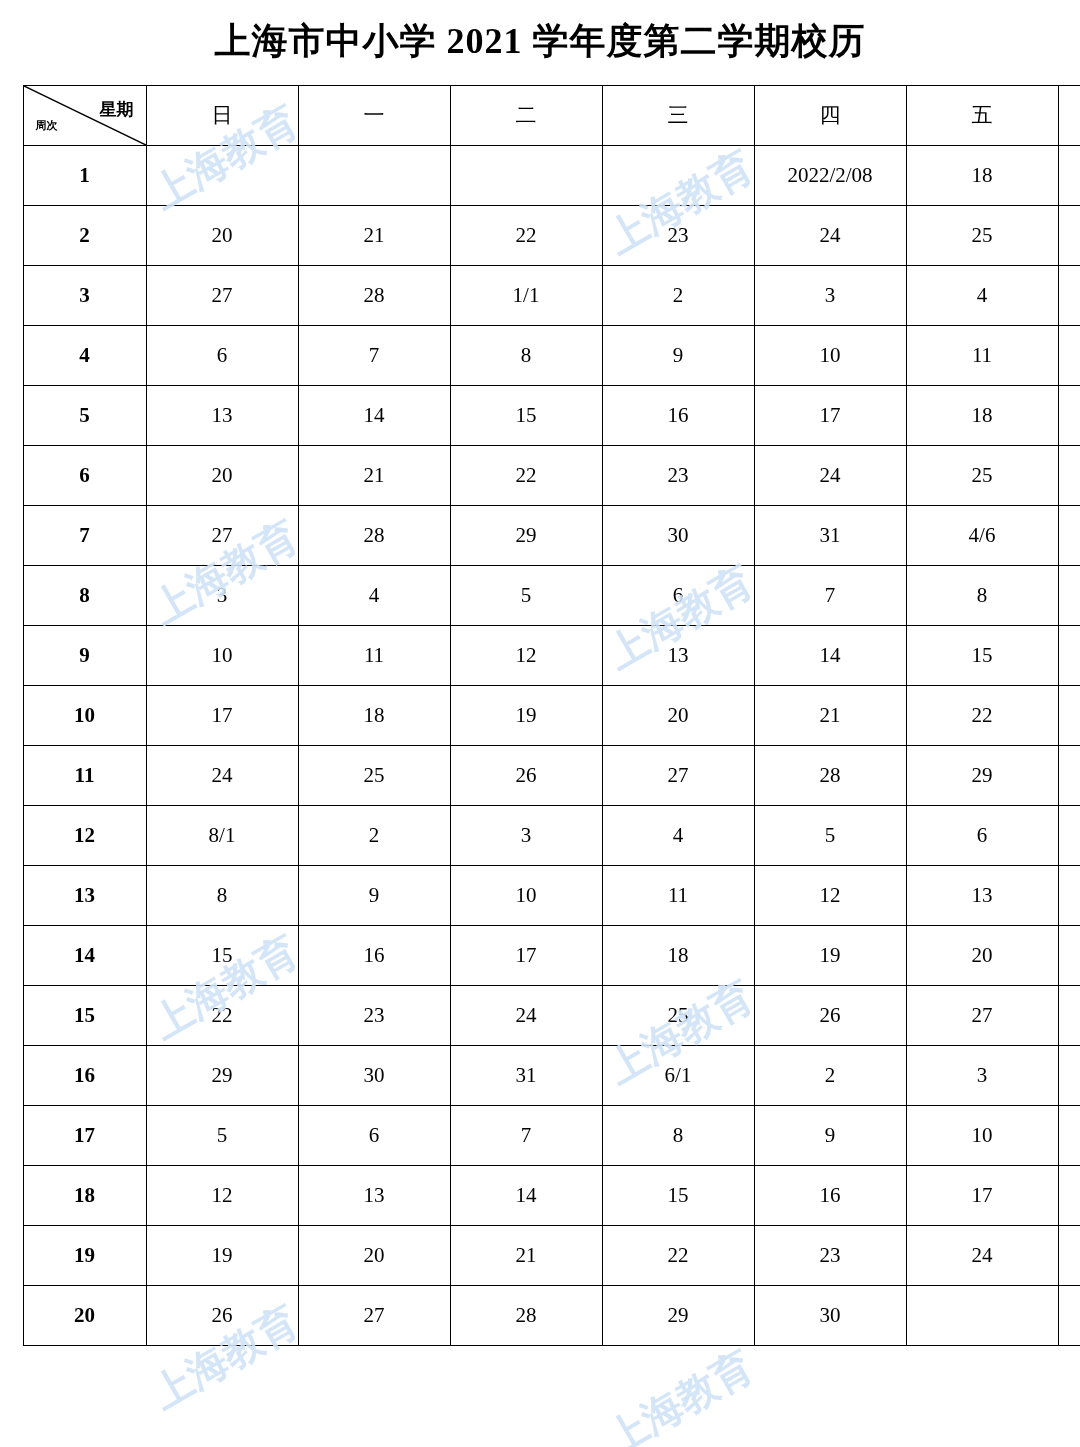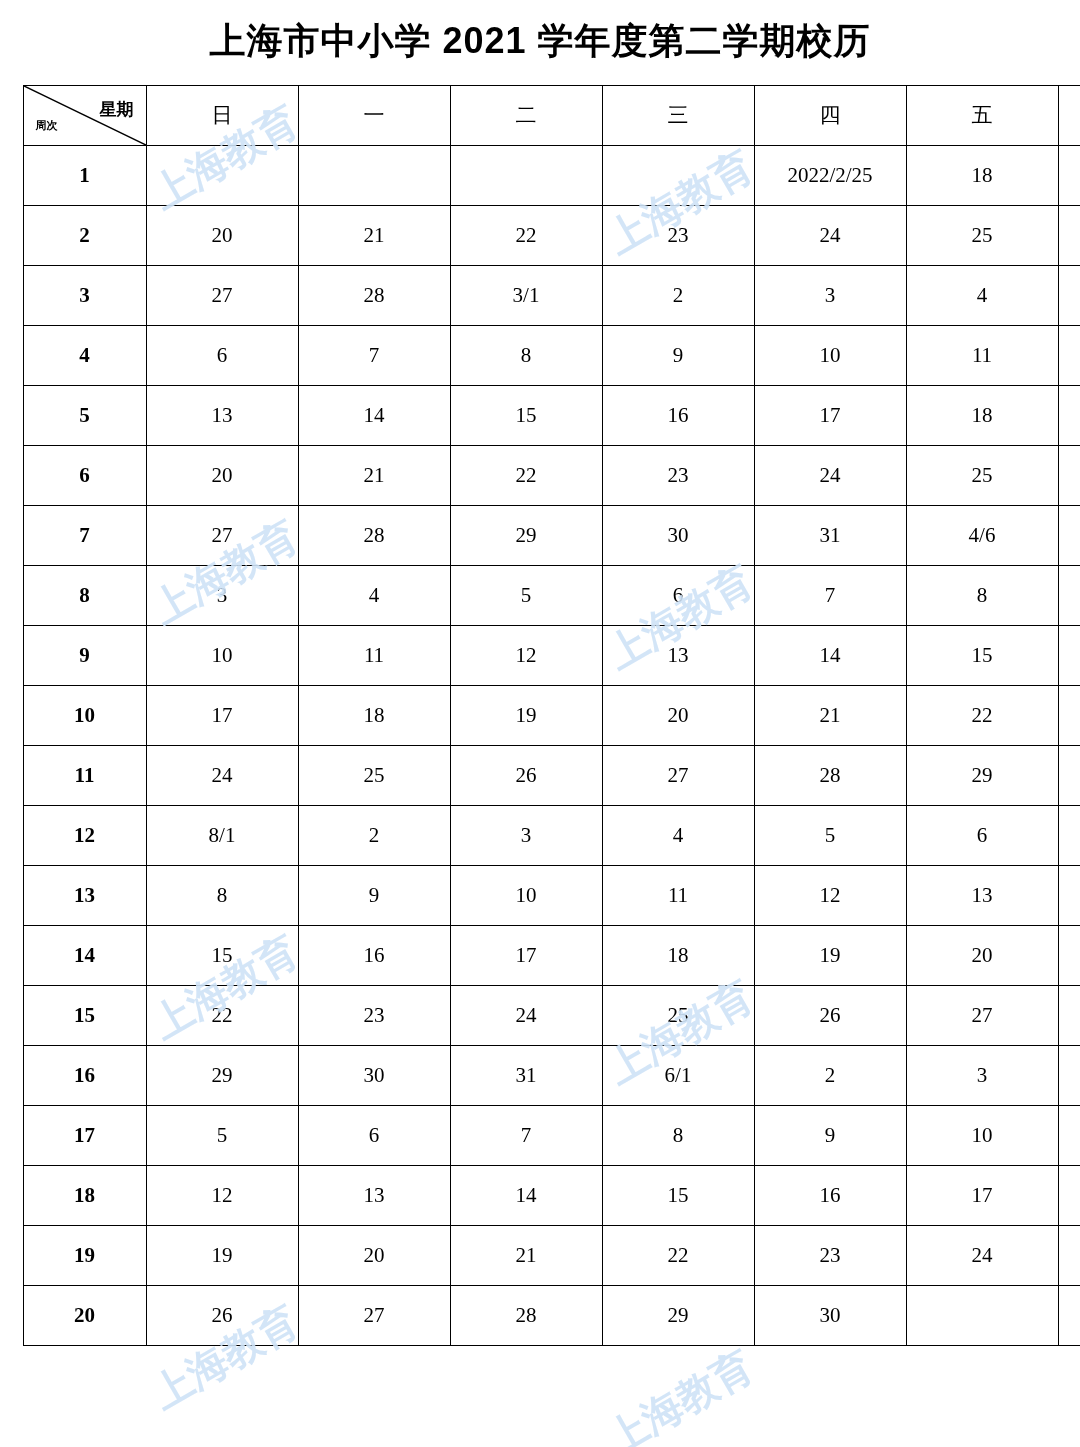--- a/index.html
+++ b/index.html
@@ -15,21 +15,21 @@
     position: relative;
     overflow: hidden;
   }
   .page {
     position: relative;
     width: 1080px;
     height: 1447px;
   }
   .title {
     text-align: center;
-    font-family: Liberation Sans, sans-serif;
+    font-family: Liberation Serif, serif;
     font-weight: bold;
     font-size: 36px;
     letter-spacing: 1px;
     padding-top: 18px;
     padding-bottom: 20px;
     line-height: 1.3;
   }
   .table-wrap {
     position: relative;
     margin: 0 auto;
@@ -151,39 +151,39 @@
           <th class="dayhead">六</th>
         </tr>
       </thead>
       <tbody>
         <tr>
             <td class="weeknum">1</td>
             <td class="date"></td>
             <td class="date"></td>
             <td class="date"></td>
             <td class="date"></td>
-            <td class="date">2022/2/25</td>
+            <td class="date">2022/2/08</td>
             <td class="date">18</td>
             <td class="date">19</td>
           </tr>
         <tr>
             <td class="weeknum">2</td>
             <td class="date">20</td>
             <td class="date">21</td>
             <td class="date">22</td>
             <td class="date">23</td>
             <td class="date">24</td>
             <td class="date">25</td>
             <td class="date">26</td>
           </tr>
         <tr>
             <td class="weeknum">3</td>
             <td class="date">27</td>
             <td class="date">28</td>
-            <td class="date">3/1</td>
+            <td class="date">1/1</td>
             <td class="date">2</td>
             <td class="date">3</td>
             <td class="date">4</td>
             <td class="date">5</td>
           </tr>
         <tr>
             <td class="weeknum">4</td>
             <td class="date">6</td>
             <td class="date">7</td>
             <td class="date">8</td>

